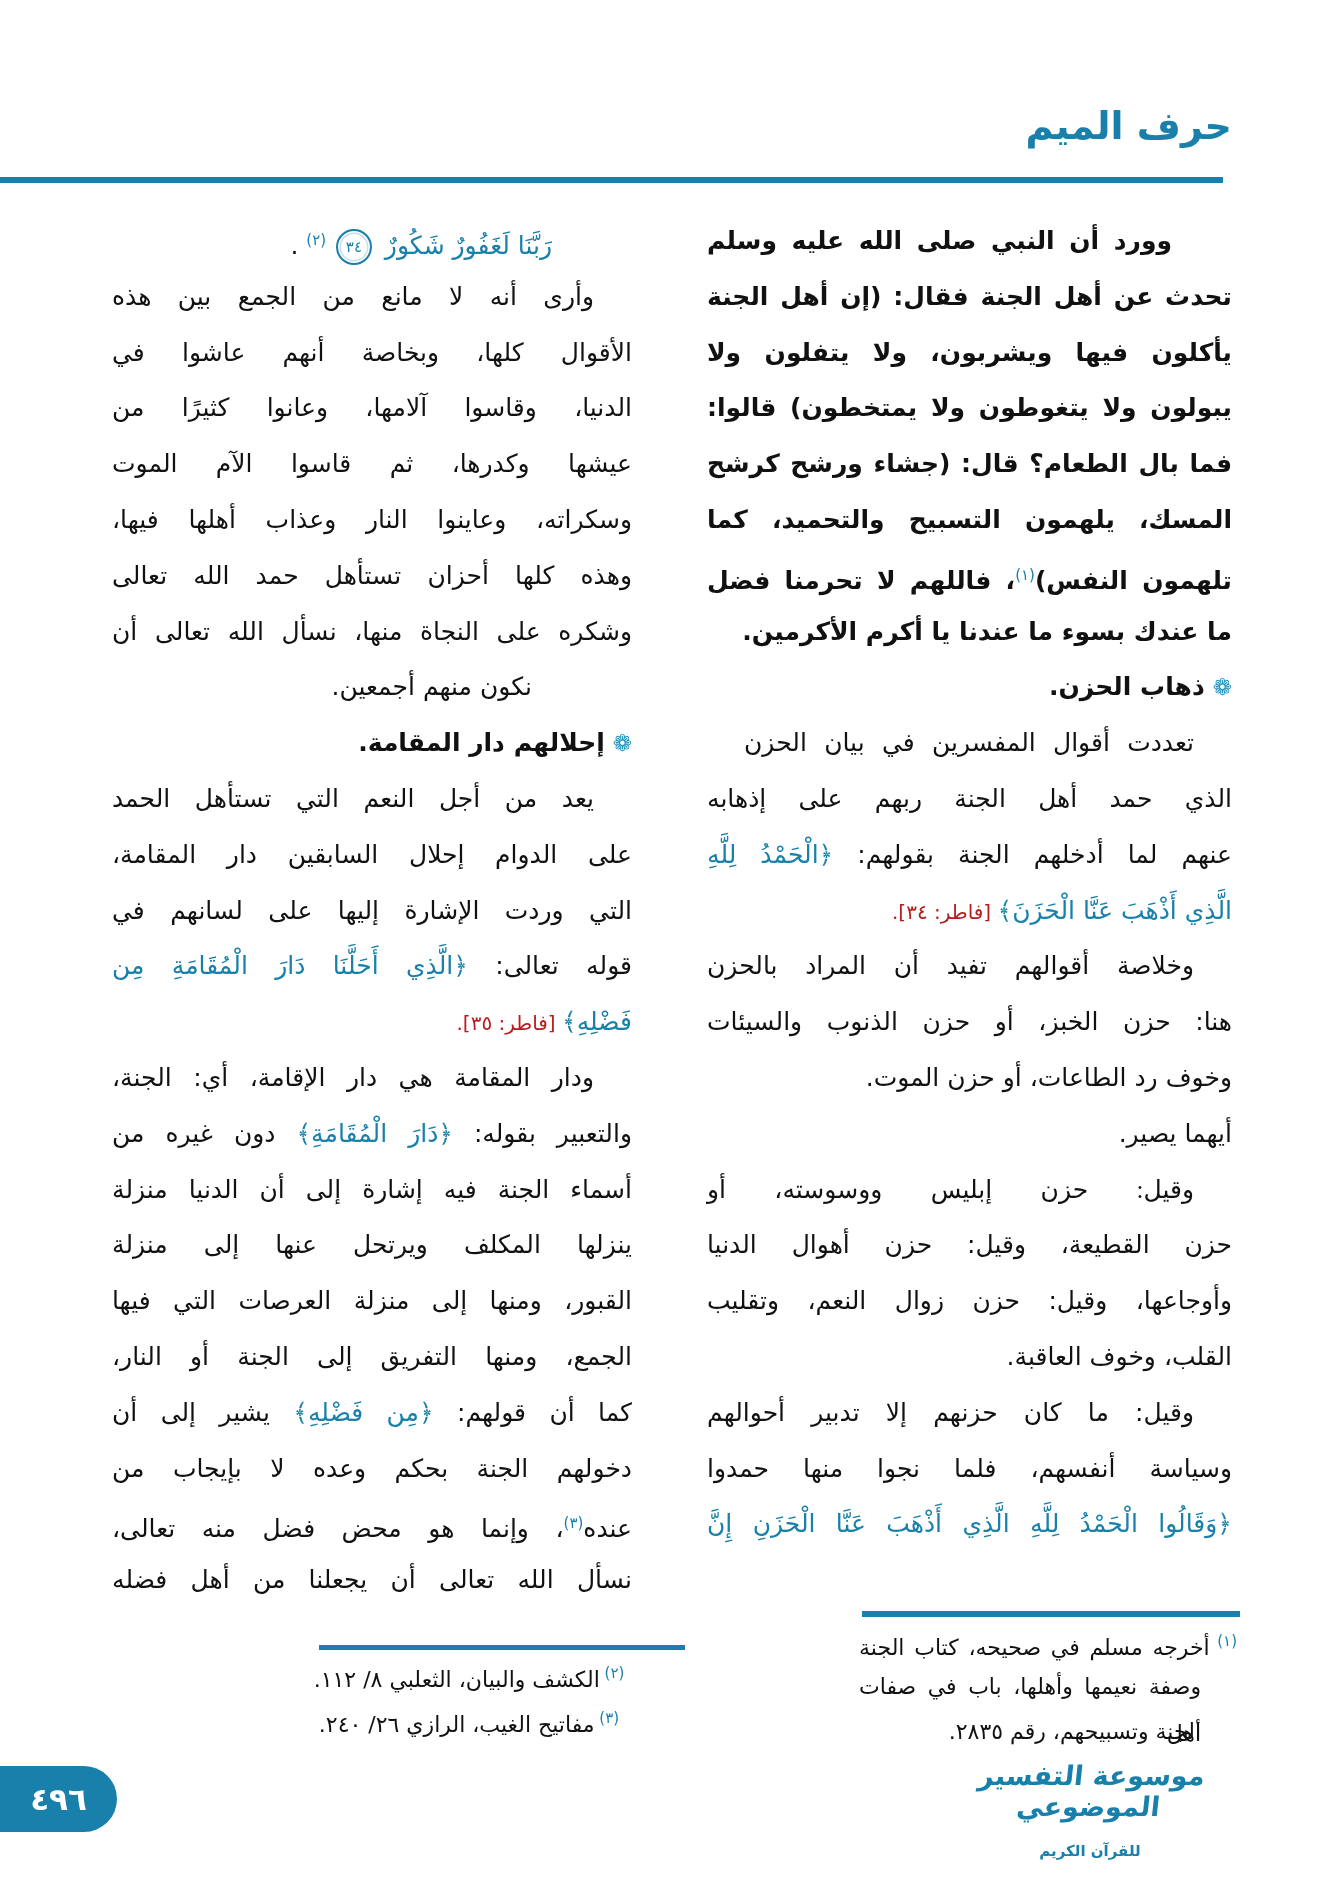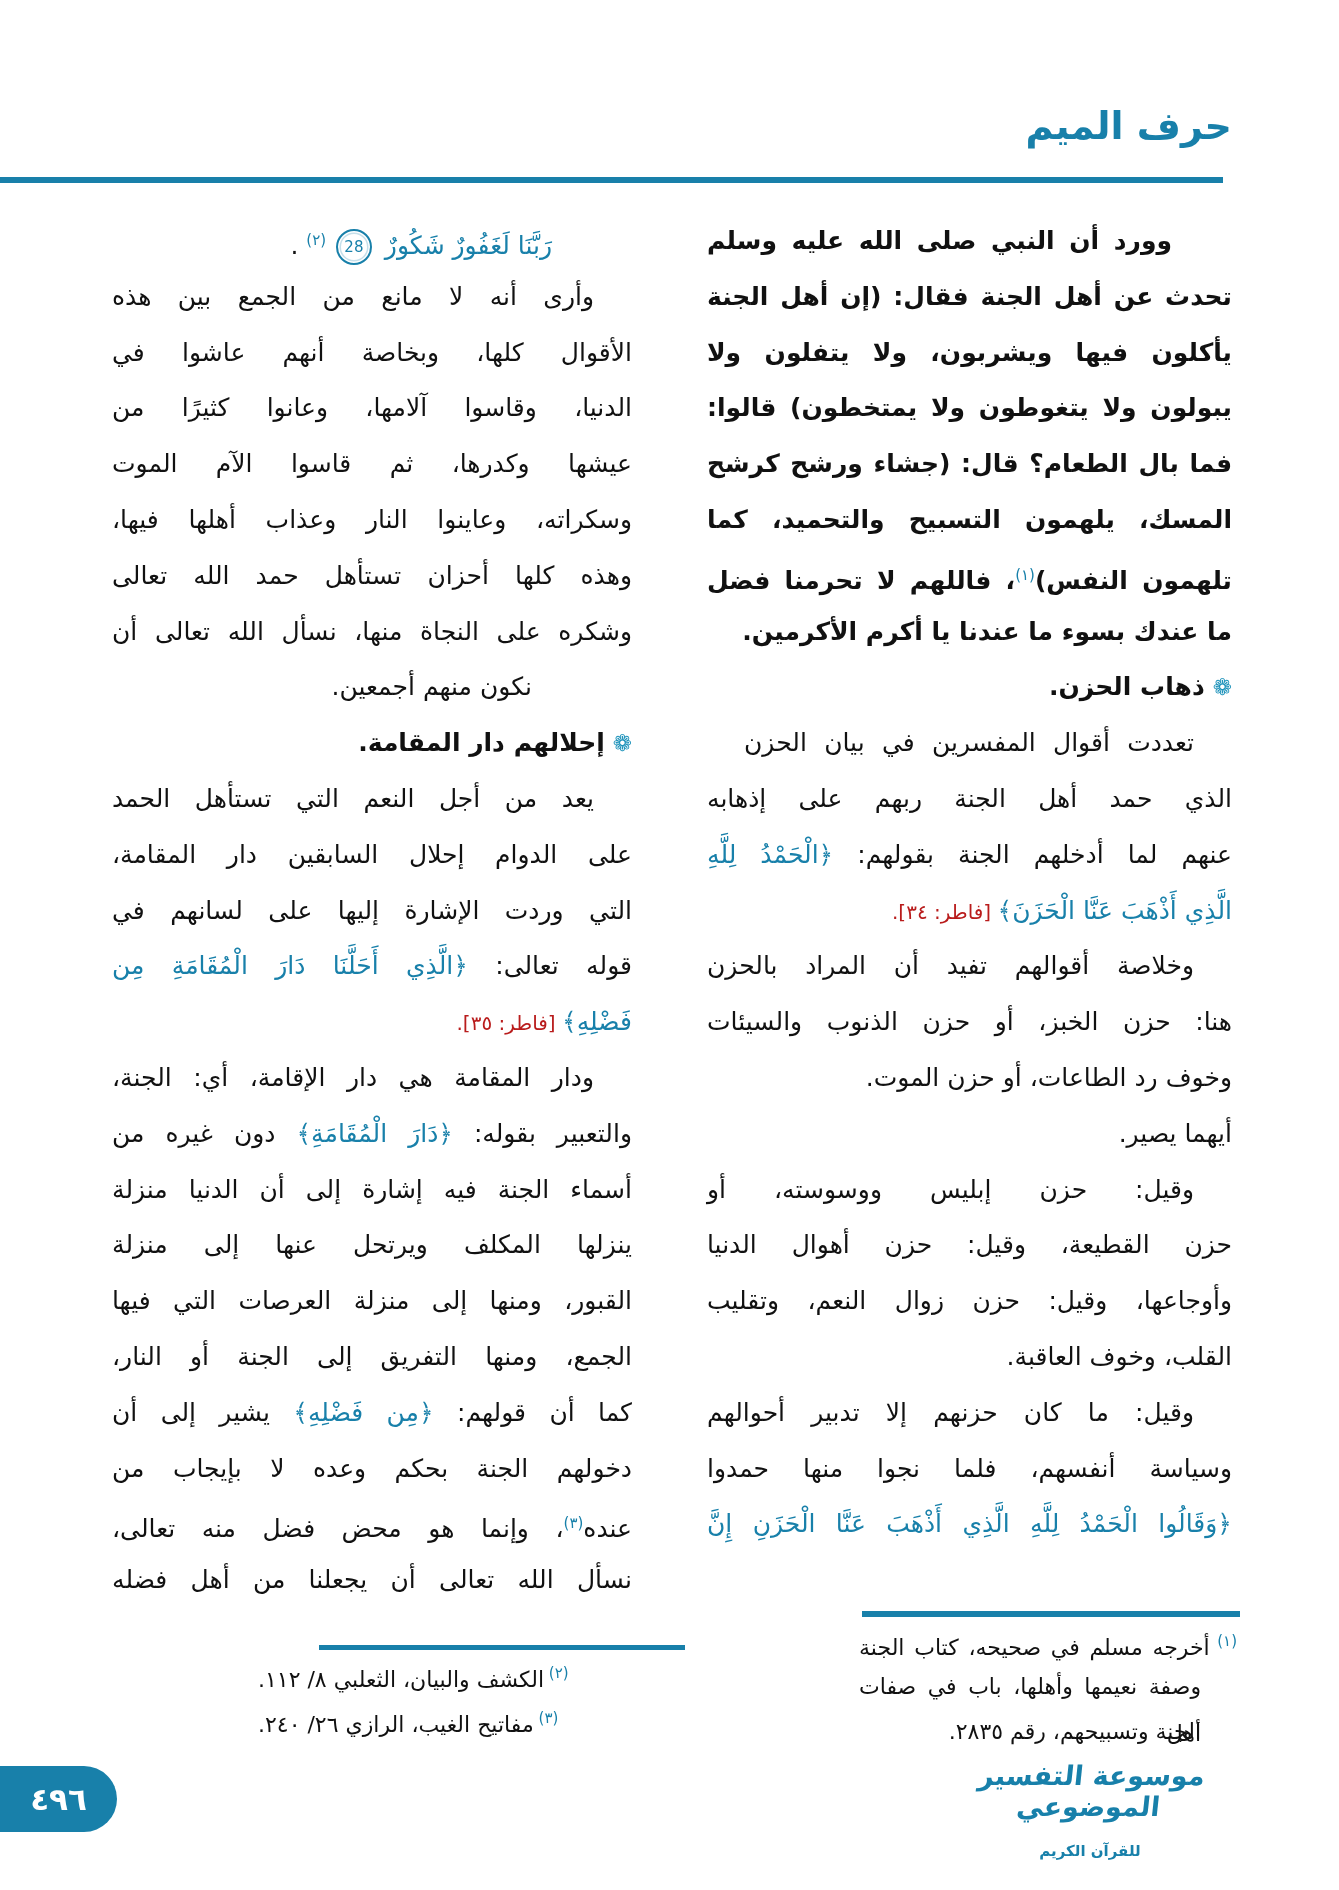--- a/index.html
+++ b/index.html
@@ -29,21 +29,21 @@
     color:#1880aa;font-size:15px;line-height:1;vertical-align:middle;margin:0 5px;
     box-shadow:0 0 0 1.5px #fff inset, 0 0 0 3px rgba(24,128,170,.25) inset;
   }
   .sep{position:absolute;background:#1880aa;}
   .sep-right{top:1611px;right:99px;width:378px;height:6px;}
   .sep-left{top:1645px;right:654px;width:366px;height:5px;}
   .fn{position:absolute;font-size:22px;}
   .fn .ln{height:45px;line-height:47px;font-size:22px;}
   .fn-right{top:1618px;right:102px;width:378px;}
   .fn-left{top:1650px;right:659px;width:422px;}
-  .fn-left .ln{text-align:left;}
+  .fn-left .ln{text-align:center;}
   .logo{position:absolute;top:1760px;right:109px;width:280px;text-align:center;color:#1880aa;}
   .logo .logo1{font-size:27px;font-weight:bold;transform:skewX(-6deg);letter-spacing:-1px;}
   .logo .logo2{font-size:15px;font-weight:bold;margin-top:20px;}
   .pagenum{
     position:absolute;top:1766px;left:0;width:117px;height:66px;background:#1880aa;
     border-radius:0 33px 33px 0;color:#ffffff;font-size:31px;font-weight:bold;
     display:flex;align-items:center;justify-content:center;
   }
 </style>
 </head>
@@ -64,30 +64,30 @@
       <div class="ln"><span class="seg-b">ما عندك بسوء ما عندنا يا أكرم الأكرمين.</span></div>
       <div class="ln"><span class="seg-r">❁</span><span class="seg-b">ذهاب الحزن.</span></div>
       <div class="ln jt" style="padding-right: 38px; margin-left: 37px;"><span class="seg-k">تعددت أقوال المفسرين في بيان الحزن</span></div>
       <div class="ln jt"><span class="seg-k">الذي حمد أهل الجنة ربهم على إذهابه</span></div>
       <div class="ln jt"><span class="seg-k">عنهم لما أدخلهم الجنة بقولهم: </span><span class="seg-q">﴿الْحَمْدُ لِلَّهِ</span></div>
       <div class="ln"><span class="seg-q">الَّذِي أَذْهَبَ عَنَّا الْحَزَنَ﴾</span><span class="seg-cite"> [فاطر: ٣٤].</span></div>
       <div class="ln jt" style="padding-right: 38px;"><span class="seg-k">وخلاصة أقوالهم تفيد أن المراد بالحزن</span></div>
       <div class="ln jt"><span class="seg-k">هنا: حزن الخبز، أو حزن الذنوب والسيئات</span></div>
       <div class="ln"><span class="seg-k">وخوف رد الطاعات، أو حزن الموت.</span></div>
       <div class="ln"><span class="seg-k">أيهما يصير.</span></div>
-      <div class="ln jt" style="padding-right: 38px;"><span class="seg-k">وقيل: حزن إبليس ووسوسته، أو</span></div>
+      <div class="ln jt" style="padding-right: 38px; font-family: Liberation Serif, serif;"><span class="seg-k">وقيل: حزن إبليس ووسوسته، أو</span></div>
       <div class="ln jt"><span class="seg-k">حزن القطيعة، وقيل: حزن أهوال الدنيا</span></div>
       <div class="ln jt"><span class="seg-k">وأوجاعها، وقيل: حزن زوال النعم، وتقليب</span></div>
       <div class="ln"><span class="seg-k">القلب، وخوف العاقبة.</span></div>
       <div class="ln jt" style="padding-right: 38px;"><span class="seg-k">وقيل: ما كان حزنهم إلا تدبير أحوالهم</span></div>
       <div class="ln jt"><span class="seg-k">وسياسة أنفسهم، فلما نجوا منها حمدوا</span></div>
       <div class="ln jt"><span class="seg-q">﴿وَقَالُوا الْحَمْدُ لِلَّهِ الَّذِي أَذْهَبَ عَنَّا الْحَزَنِ إِنَّ</span></div>
     </div>
   <div class="col col-left" id="col-left">
-      <div class="ln" style="padding-right: 80px;"><span class="seg-q">رَبَّنَا لَغَفُورٌ شَكُورٌ </span><span class="ayah">28</span><span class="seg-s"> (٢)</span><span class="seg-k"> .</span></div>
+      <div class="ln" style="padding-right: 80px;"><span class="seg-q">رَبَّنَا لَغَفُورٌ شَكُورٌ </span><span class="ayah">٣٤</span><span class="seg-s"> (٢)</span><span class="seg-k"> .</span></div>
       <div class="ln jt" style="padding-right: 38px;"><span class="seg-k">وأرى أنه لا مانع من الجمع بين هذه</span></div>
       <div class="ln jt"><span class="seg-k">الأقوال كلها، وبخاصة أنهم عاشوا في</span></div>
       <div class="ln jt"><span class="seg-k">الدنيا، وقاسوا آلامها، وعانوا كثيرًا من</span></div>
       <div class="ln jt"><span class="seg-k">عيشها وكدرها، ثم قاسوا الآم الموت</span></div>
       <div class="ln jt"><span class="seg-k">وسكراته، وعاينوا النار وعذاب أهلها فيها،</span></div>
       <div class="ln jt"><span class="seg-k">وهذه كلها أحزان تستأهل حمد الله تعالى</span></div>
       <div class="ln jt"><span class="seg-k">وشكره على النجاة منها، نسأل الله تعالى أن</span></div>
       <div class="ln" style="padding-right: 100px;"><span class="seg-k">نكون منهم أجمعين.</span></div>
       <div class="ln"><span class="seg-r">❁</span><span class="seg-b">إحلالهم دار المقامة.</span></div>
       <div class="ln jt" style="padding-right: 38px;"><span class="seg-k">يعد من أجل النعم التي تستأهل الحمد</span></div>

